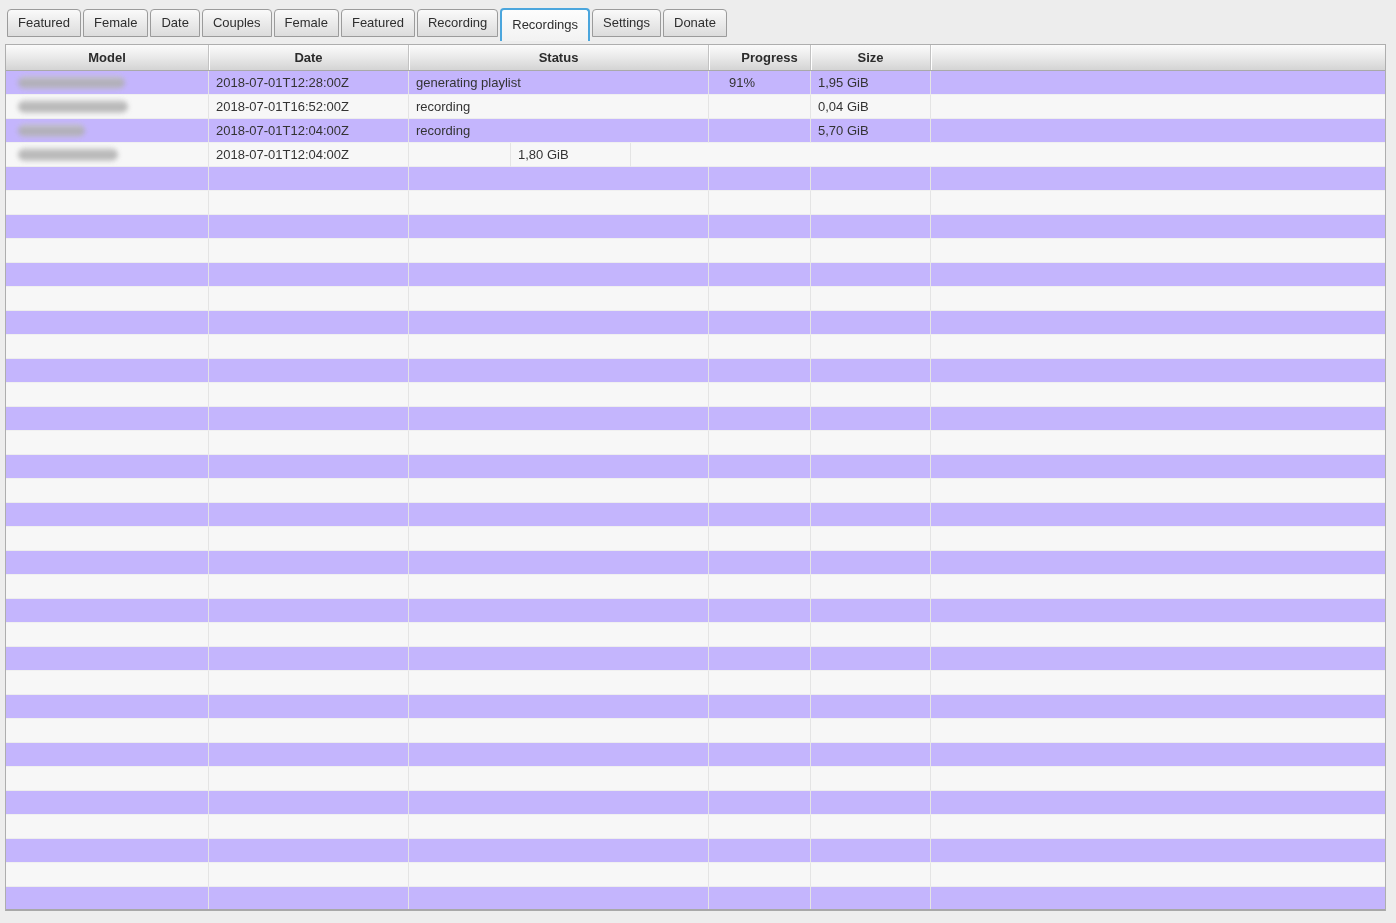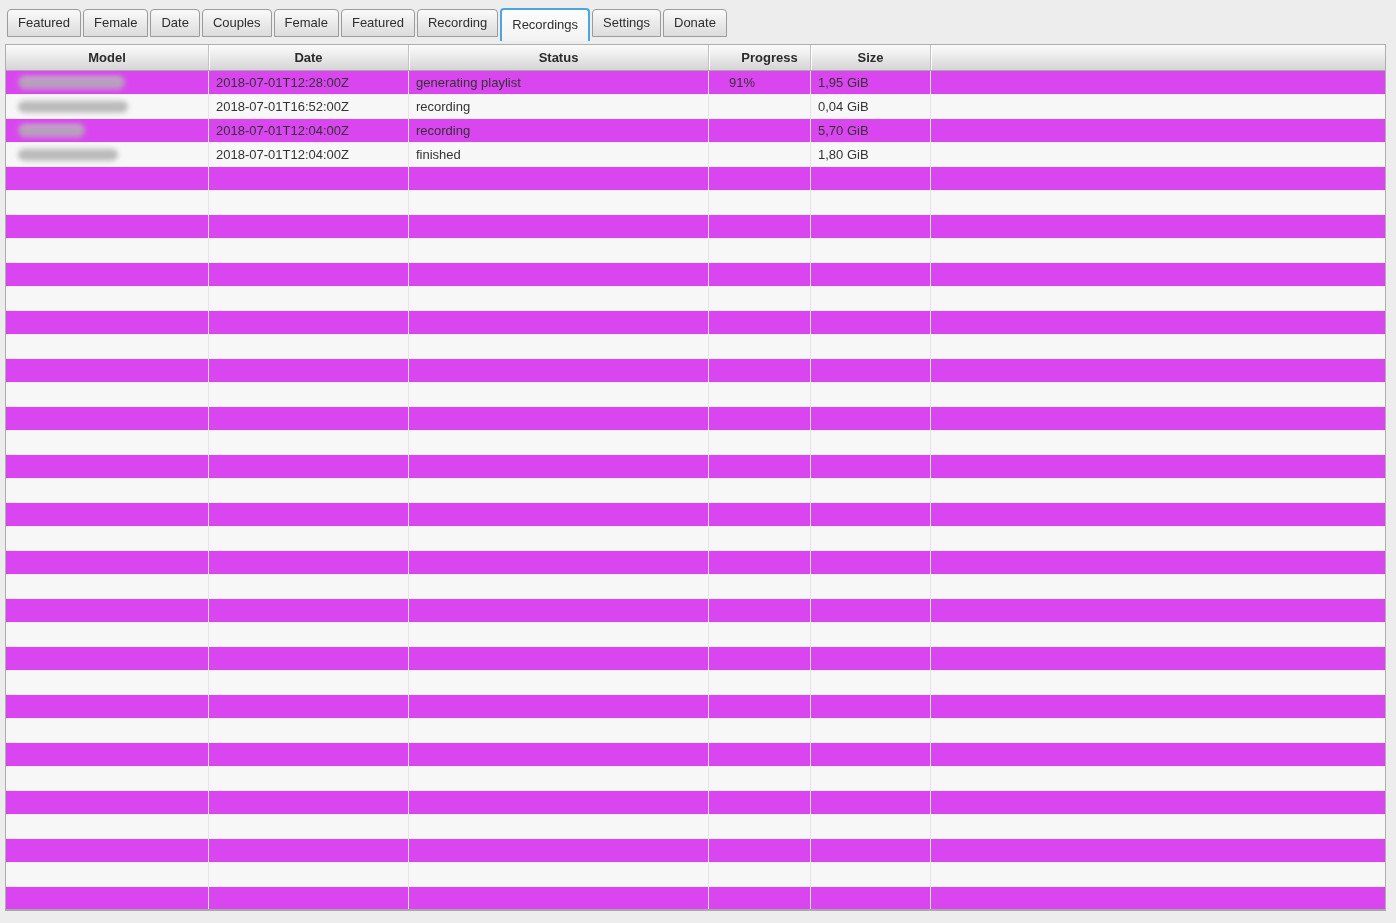--- a/index.html
+++ b/index.html
@@ -79,21 +79,21 @@
   .hcell:first-child { box-shadow: none; }
   .hcell.col-filler { border-right: none; }
 
   .tbody {
     height: 839px;
     overflow: hidden;
   }
   .trow {
     display: flex;
     height: 24px;
-    background: #d946ef;
+    background: #c4b5fd;
   }
   .trow:nth-child(even) { background: #f7f7f7; }
   .tcell {
     height: 24px;
     line-height: 23px;
     padding-left: 7px;
     border-right: 1px solid #e4e4e4;
     border-bottom: 1px solid #f0f0f0;
     overflow: hidden;
     white-space: nowrap;
@@ -169,21 +169,20 @@
         <div class="tcell col-model"><span class="blur-blob" style="width: 67px;"></span></div>
         <div class="tcell col-date">2018-07-01T12:04:00Z</div>
         <div class="tcell col-status">recording</div>
         <div class="tcell col-progress"></div>
         <div class="tcell col-size">5,70 GiB</div>
         <div class="tcell col-filler"></div>
       </div>
       <div class="trow">
         <div class="tcell col-model"><span class="blur-blob" style="width: 100px;"></span></div>
         <div class="tcell col-date">2018-07-01T12:04:00Z</div>
-        <div class="tcell col-status">finished</div>
         <div class="tcell col-progress"></div>
         <div class="tcell col-size">1,80 GiB</div>
         <div class="tcell col-filler"></div>
       </div>
       <div class="trow">
         <div class="tcell col-model"></div>
         <div class="tcell col-date"></div>
         <div class="tcell col-status"></div>
         <div class="tcell col-progress"></div>
         <div class="tcell col-size"></div>

